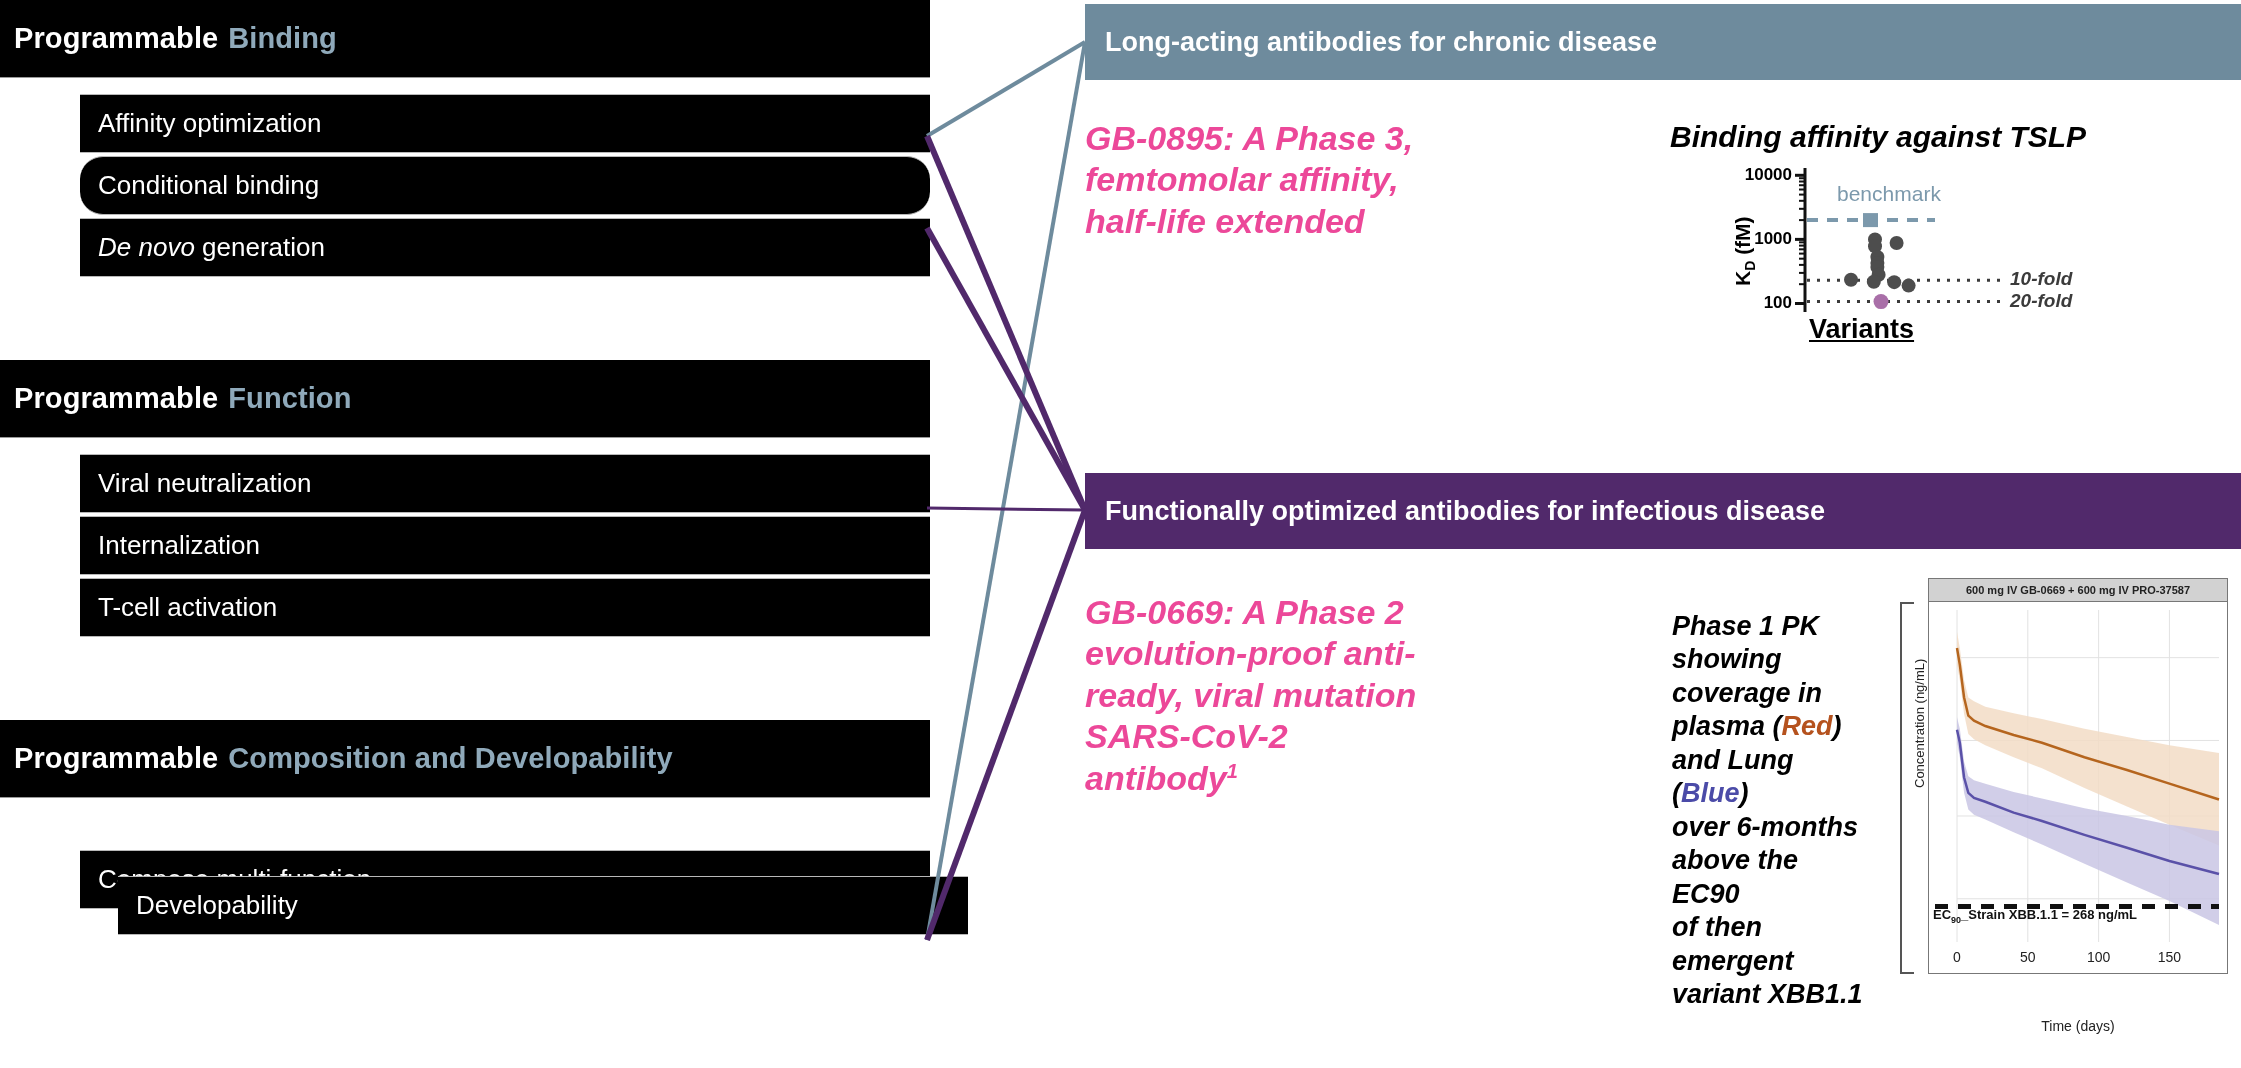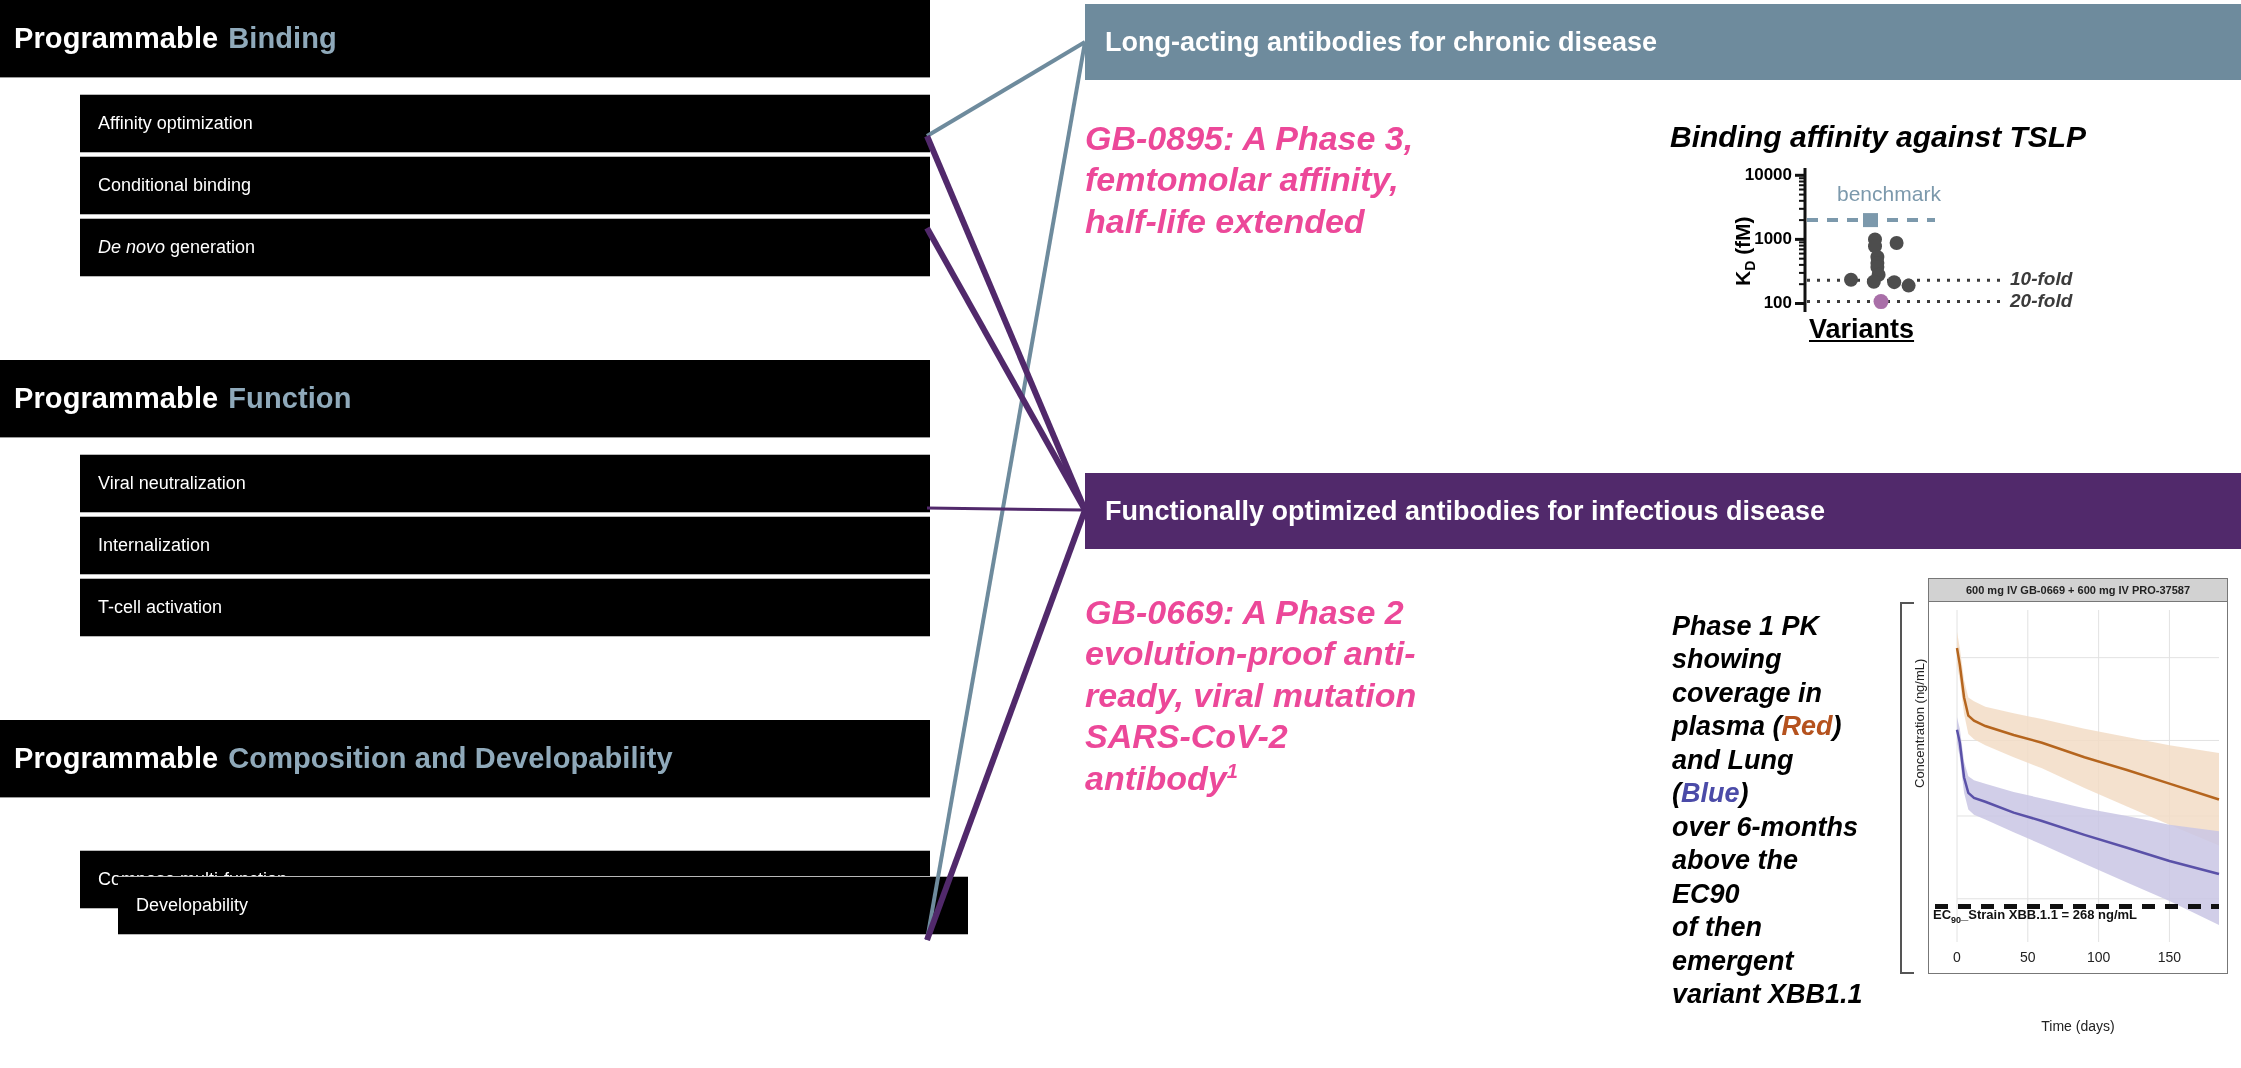--- a/index.html
+++ b/index.html
@@ -17,21 +17,21 @@
     display: flex; align-items: center;
     color:#fff; font-weight: bold; font-size: 29px;
     padding-left: 14px; letter-spacing: .1px;
     border-bottom: 1px solid #9a9a9a;
   }
   .cat-bar .accent { color: #8FA9BA; margin-left: 10px; font-weight: bold; }
 
   .sub-box {
     position: absolute; height: 59px; background:#000;
     display:flex; align-items:center;
-    color:#fff; font-size: 18px; padding-left: 18px;
+    color:#fff; font-size: 26px; padding-left: 18px;
     border-top: 1px solid #b8b8b8;
     border-bottom: 1px solid #b8b8b8;
   }
   .sub-box .ital { font-style: italic; }
 
   
   .panel-head {
     position:absolute; display:flex; align-items:center;
     color:#fff; font-weight:bold; font-size:27px; padding-left:20px;
   }
@@ -109,21 +109,21 @@
 <body>
 
 <div id="stage">
     <div class="cat-bar" style="top: 0px; width: 930px;">
       <span>Programmable</span>
       <span class="accent">Binding</span>
     </div>
     <div class="sub-box" style="top: 94px; left: 80px; width: 850px;">
       <span>Affinity optimization</span>
     </div>
-    <div class="sub-box" style="top: 156px; left: 80px; width: 850px;">
+    <div class="sub-box" style="top: 156px; left: 80px; width: 850px; border-radius: 23px;">
       <span>Conditional binding</span>
     </div>
     <div class="sub-box" style="top: 218px; left: 80px; width: 850px;"><span class="ital">De novo</span>&nbsp;<span>generation</span></div>
     <div class="cat-bar" style="top: 360px; width: 930px;">
       <span>Programmable</span>
       <span class="accent">Function</span>
     </div>
     <div class="sub-box" style="top: 454px; left: 80px; width: 850px;">
       <span>Viral neutralization</span>
     </div>

